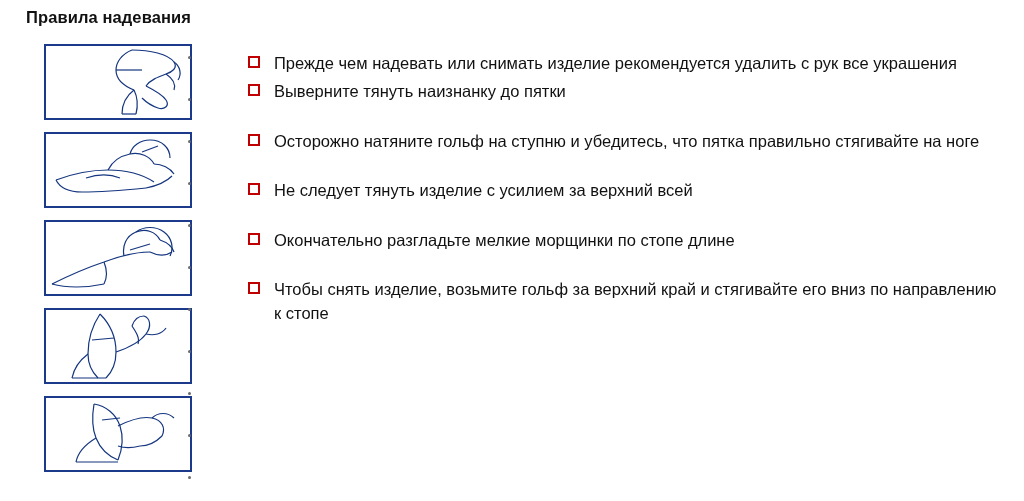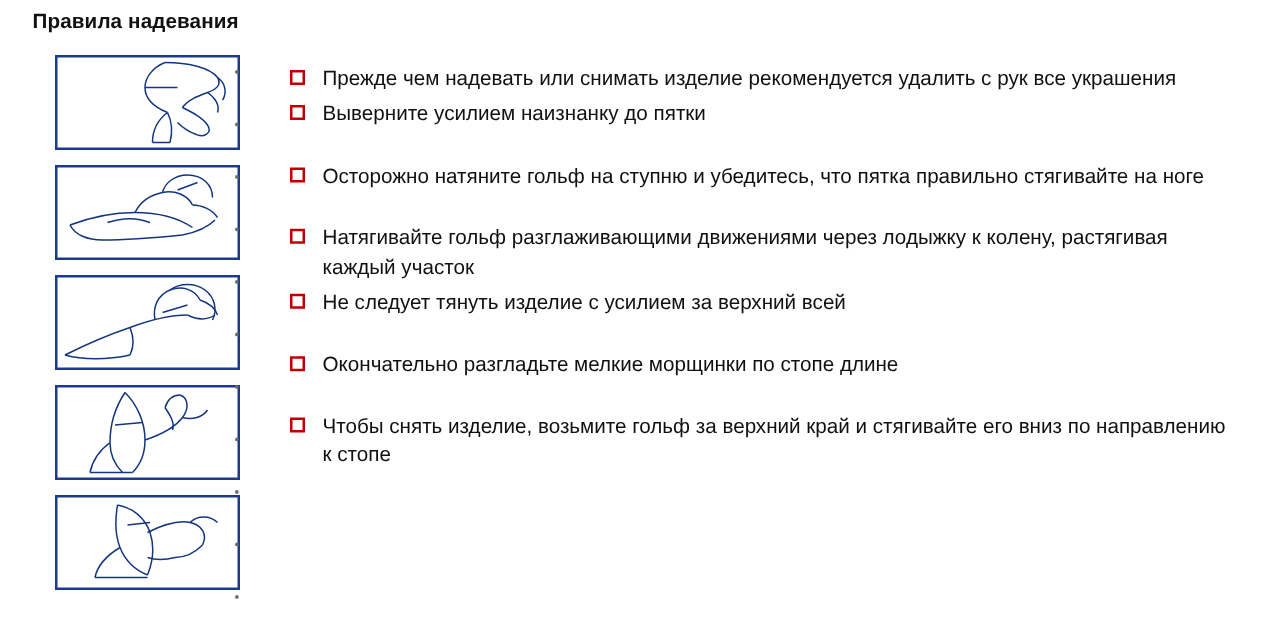--- a/index.html
+++ b/index.html
@@ -62,21 +62,21 @@
     display: block;
     width: 3px;
     height: 3px;
     background: #6b6b6b;
     border-radius: 50%;
     margin-bottom: 39px;
   }
   
   .text-col {
     position: absolute;
-    left: 232px;
+    left: 248px;
     top: 52px;
     width: 760px;
   }
   .bullet-group {
     margin-bottom: 16px;
   }
   .bullet {
     position: relative;
     padding-left: 26px;
     margin-bottom: 5px;
@@ -205,42 +205,38 @@
 
   <div class="text-col">
 
     <div class="bullet-group">
       <div class="bullet">
         <span class="marker"></span>
         <span class="txt">Прежде чем надевать или снимать изделие рекомендуется удалить с рук все украшения</span>
       </div>
       <div class="bullet">
         <span class="marker"></span>
-        <span class="txt">Выверните усилием наизнанку до пятки</span>
+        <span class="txt">Выверните тянуть наизнанку до пятки</span>
       </div>
     </div>
 
     <div class="gap-a"></div>
 
     <div class="bullet-group">
       <div class="bullet">
         <span class="marker"></span>
         <span class="txt">Осторожно натяните гольф на ступню и убедитесь, что пятка правильно стягивайте на ноге</span>
       </div>
     </div>
 
     <div class="gap-a"></div>
 
     <div class="bullet-group">
       <div class="bullet">
         <span class="marker"></span>
-        <span class="txt">Натягивайте гольф разглаживающими движениями через лодыжку к колену, растягивая каждый участок</span>
-      </div>
-      <div class="bullet">
-        <span class="marker"></span>
         <span class="txt">Не следует тянуть изделие с усилием за верхний всей</span>
       </div>
     </div>
 
     <div class="gap-a"></div>
 
     <div class="bullet-group">
       <div class="bullet">
         <span class="marker"></span>
         <span class="txt">Окончательно разгладьте мелкие морщинки по стопе длине</span>

